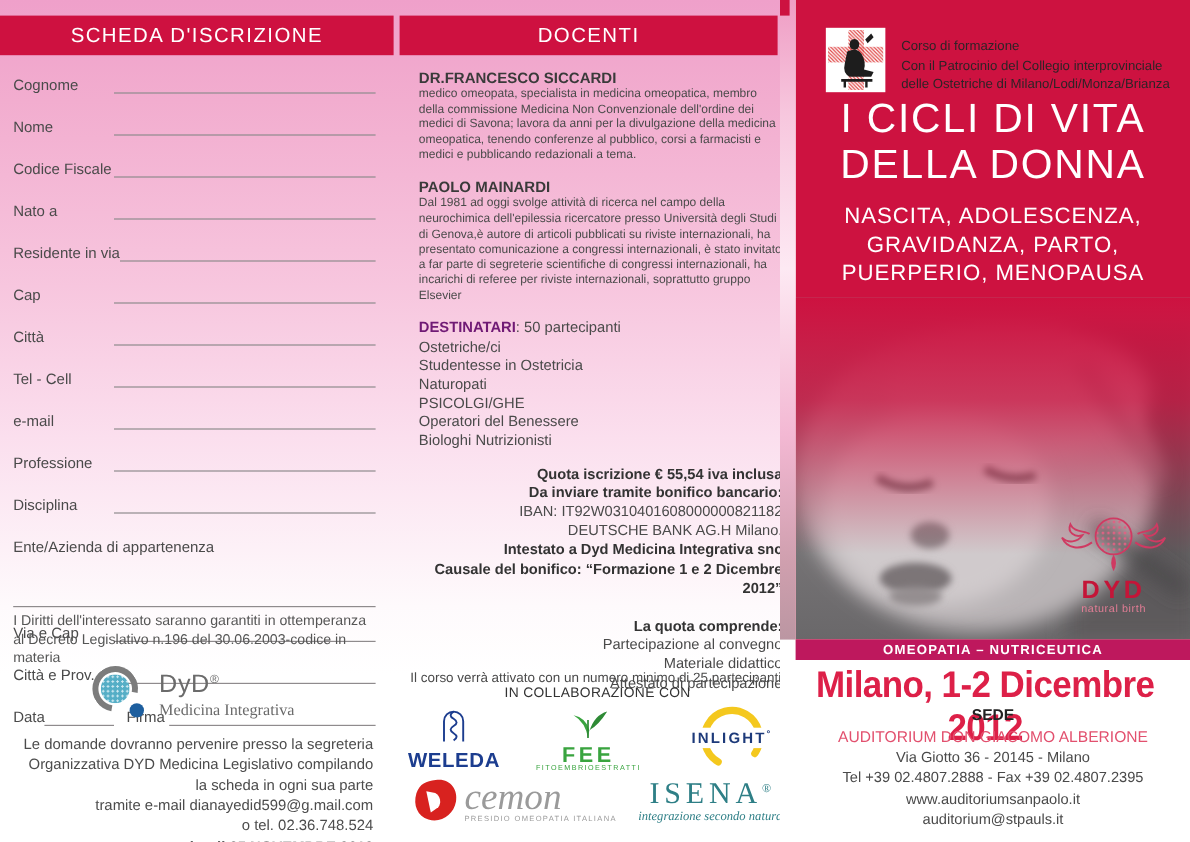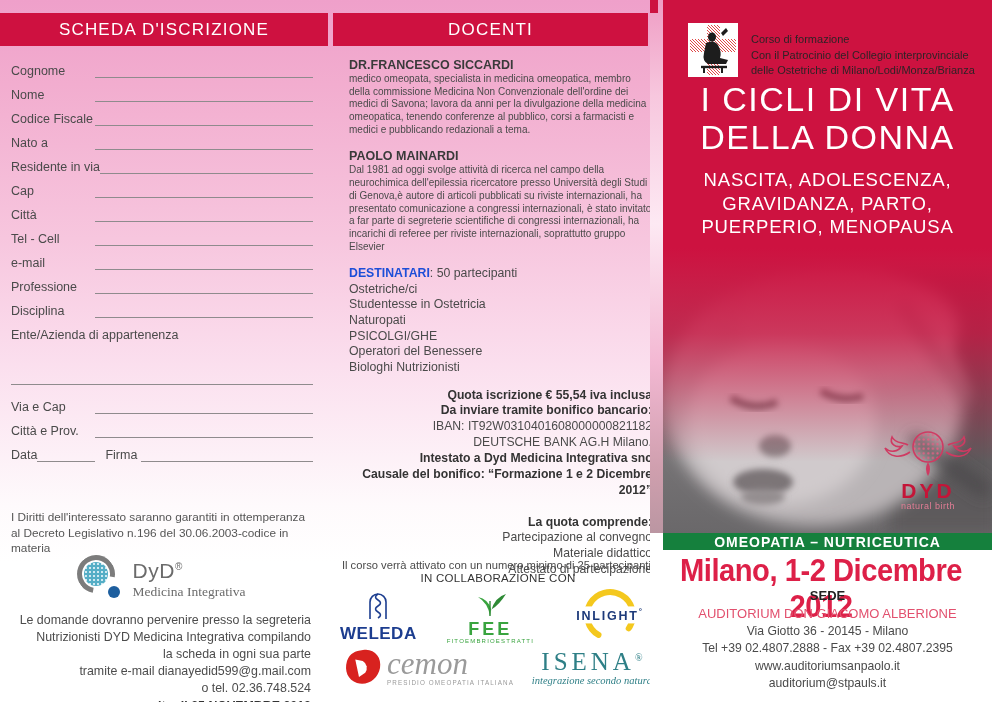--- a/index.html
+++ b/index.html
@@ -10,21 +10,21 @@
   .pink-bg { position:absolute; left:0; top:0; width:650px; height:702px;
     background:linear-gradient(180deg,#efa0ca 0%,#f2adcf 12%,#f7c6de 34%,#fbdfee 52%,#fefafc 72%,#ffffff 80%); }
 
   .bar { position:absolute; top:13px; height:33px; background:#ce1140; color:#fff;
     display:flex; align-items:center; justify-content:center; font-size:17px; letter-spacing:1.2px; }
   .bar-left { left:0; width:328px; }
   .bar-mid  { left:333px; width:315px; }
 
   
   .form { position:absolute; left:11px; top:62px; width:302px; }
-  .frow { display:flex; align-items:flex-end; margin-bottom:8px; height:16px; }
+  .frow { display:flex; align-items:flex-end; margin-bottom:19px; height:16px; }
   .flabel { font-size:12.5px; color:#4a4a4a; min-width:84px; white-space:nowrap; }
   .fline { flex:1; border-bottom:1px solid #8f8b8d; height:14px; }
   .fline-short { flex:0 0 58px; border-bottom:1px solid #8f8b8d; height:14px; }
   .flabel-mid { font-size:12.5px; color:#4a4a4a; margin-left:10px; margin-right:4px; }
   .frow-ente { margin-top:3px; margin-bottom:0; }
   .frow-blank { margin-top:27px; margin-bottom:13px; }
   .privacy { position:absolute; left:11px; top:510px; width:310px; font-size:11.8px; color:#555; line-height:1.32; }
 
   
   .dydmi { position:absolute; left:11px; top:555px; width:300px; display:flex; justify-content:center; align-items:center; }
@@ -40,21 +40,21 @@
   .dydmi-sub { font-family:"Liberation Serif", serif; font-size:13.5px; margin-top:1px; }
 
   .contact { position:absolute; left:11px; top:612px; width:300px; text-align:right; font-size:12.4px; color:#4c4c4c; line-height:1.38; }
   .contact .bold { font-weight:bold; color:#333; }
 
   
   .mid { position:absolute; left:349px; top:58px; width:303px; }
   .tname { font-size:12.5px; font-weight:bold; color:#3a3a3a; margin-bottom:1px; }
   .bio { font-size:10px; color:#4a4a4a; line-height:1.27; margin-bottom:13px; }
   .dest { font-size:12.3px; color:#4a4a4a; line-height:1.27; }
-  .dest b { color:#1d4ed8; }
+  .dest b { color:#701a75; }
   .quota { margin-top:12px; text-align:right; font-size:12.2px; color:#4a4a4a; line-height:1.3; }
   .quota .bold { font-weight:bold; color:#333; }
   .comprende { margin-top:16px; text-align:right; font-size:12.2px; color:#4a4a4a; line-height:1.3; }
   .comprende .bold { font-weight:bold; color:#333; }
   .note { position:absolute; left:340px; top:559px; width:316px; text-align:center; font-size:11.2px; color:#4a4a4a; }
   .collab { position:absolute; left:340px; top:572px; width:316px; text-align:center; font-size:11.5px; font-weight:normal; color:#333; letter-spacing:0.3px; }
 
   
   .logos1 { position:absolute; left:340px; top:586px; width:316px; display:flex; justify-content:space-between; align-items:flex-end; }
   .logos2 { position:absolute; left:344px; top:648px; width:308px; display:flex; justify-content:space-between; align-items:flex-end; }
@@ -90,22 +90,22 @@
 
   .rtitle { position:absolute; left:0; top:80px; width:329px; text-align:center; color:#fff;
     font-size:34px; line-height:1.12; letter-spacing:1.5px; font-weight:400; }
   .rsubtitle { position:absolute; left:0; top:168px; width:329px; text-align:center; color:#fff;
     font-size:18.5px; line-height:1.28; letter-spacing:0.8px; }
 
   .birth-logo { position:absolute; right:8px; top:428px; width:112px; text-align:center; z-index:4; }
   .birth-name { font-size:21px; font-weight:bold; color:#c41538; letter-spacing:3px; line-height:1; margin-top:-2px; }
   .birth-tag { font-size:9px; color:#e27d95; letter-spacing:0.5px; }
 
-  .band { position:absolute; left:13px; top:533px; width:329px; height:17px; background:#15803d;
-    color:#fff; font-weight:bold; font-size:14px; letter-spacing:1px; display:flex; align-items:center; justify-content:center; }
+  .band { position:absolute; left:13px; top:533px; width:329px; height:17px; background:#be185d;
+    color:#fff; font-weight:bold; font-size:11px; letter-spacing:1px; display:flex; align-items:center; justify-content:center; }
 
   .dateline { position:absolute; left:0; top:553px; width:342px; text-align:center; color:#dd2048;
     font-size:31px; font-weight:bold; letter-spacing:-0.5px; transform:scaleX(0.94); }
 
   .venue { position:absolute; left:13px; top:587px; width:329px; text-align:center; line-height:1.4; }
   .venue-label { font-size:13px; font-weight:bold; color:#222; }
   .venue-name { font-size:13px; color:#e2506e; }
   .venue-line { font-size:12.2px; color:#4a4a4a; }
 </style>
 </head>
@@ -198,21 +198,21 @@
       <div class="dydmi-navy"></div>
     </div>
     <div class="dydmi-text">
       <div class="dydmi-name"><span>DyD</span><span class="dydmi-reg">®</span></div>
       <div class="dydmi-sub">Medicina Integrativa</div>
     </div>
   </div>
 
   <div class="contact">
     <div>Le domande dovranno pervenire presso la segreteria</div>
-    <div>Nutrizionisti DYD Medicina Integrativa compilando</div>
+    <div>Organizzativa DYD Medicina Legislativo compilando</div>
     <div>la scheda in ogni sua parte</div>
     <div>tramite e-mail dianayedid599@g.mail.com</div>
     <div>o tel. 02.36.748.524</div>
     <div class="bold">non oltre il 25 NOVEMBRE 2012</div>
   </div>
 
   <div class="bar bar-mid">
     <span>DOCENTI</span>
   </div>
 

